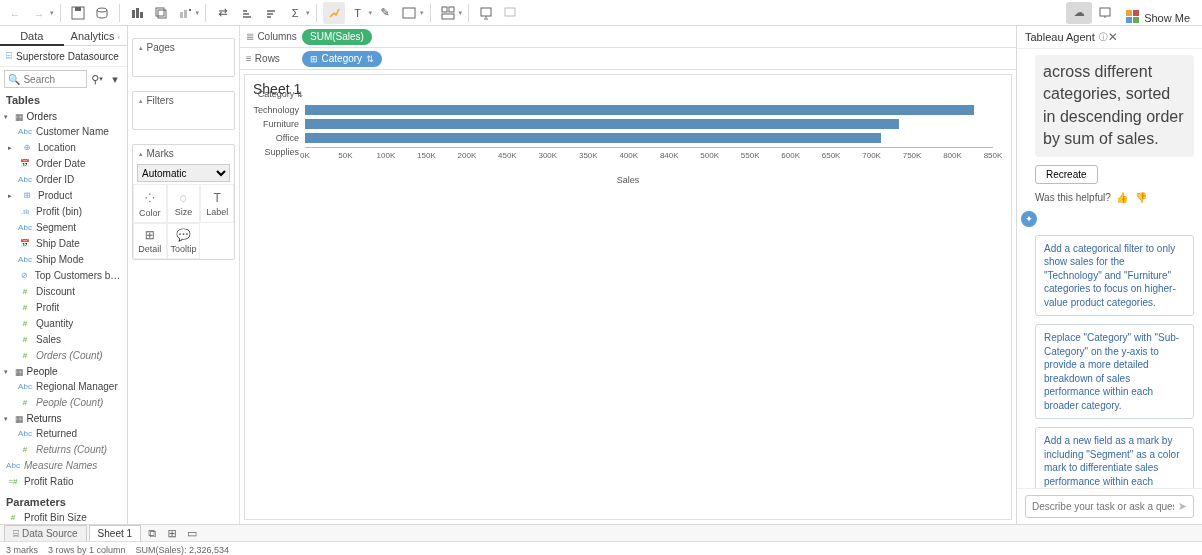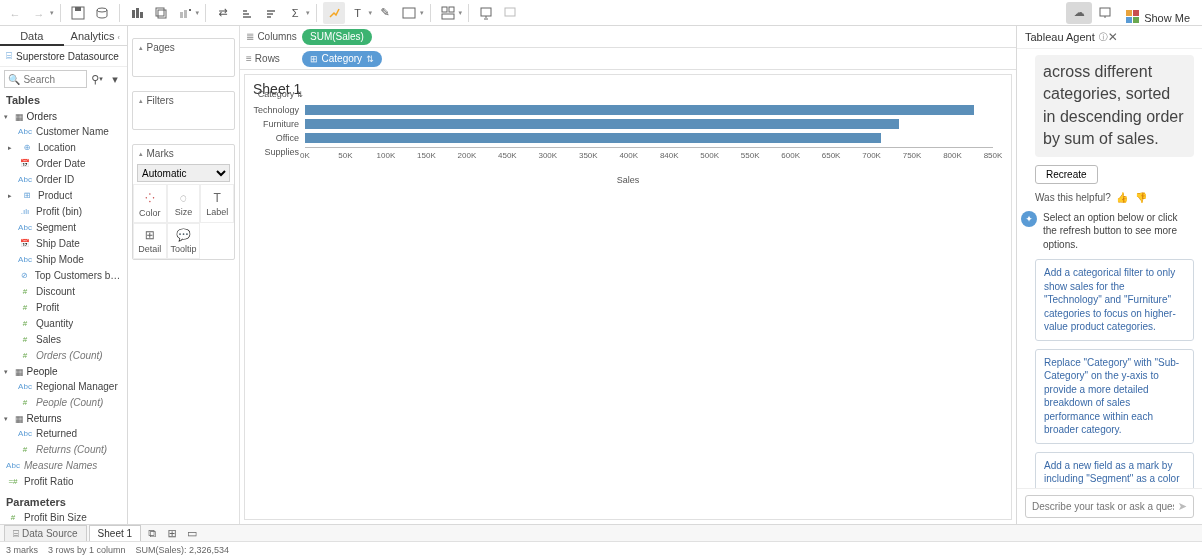--- a/index.html
+++ b/index.html
@@ -484,21 +484,20 @@
   <div class="agent-body">
     <div class="agent-note">across different categories, sorted in descending order by sum of sales.</div>
     <button class="agent-btn">Recreate</button>
     <div class="agent-help">
       <span>Was this helpful?</span>
       <span class="thumb">👍</span>
       <span class="thumb">👎</span>
     </div>
     <div class="agent-row">
       <div class="agent-avatar">✦</div>
-      <div style="font-size:10px;color:#444;line-height:1.35">Select an option below or click the refresh button to see more options.</div>
     </div>
     <div class="agent-option">Add a categorical filter to only show sales for the "Technology" and "Furniture" categories to focus on higher-value product categories.</div>
     <div class="agent-option">Replace "Category" with "Sub-Category" on the y-axis to provide a more detailed breakdown of sales performance within each broader category.</div>
     <div class="agent-option">Add a new field as a mark by including "Segment" as a color mark to differentiate sales performance within each category by customer segment.</div>
 
   </div>
   <div class="agent-input-row">
     <div class="agent-input">
       <input type="text" placeholder="Describe your task or ask a question..." style="">
       <span class="send">➤</span>

